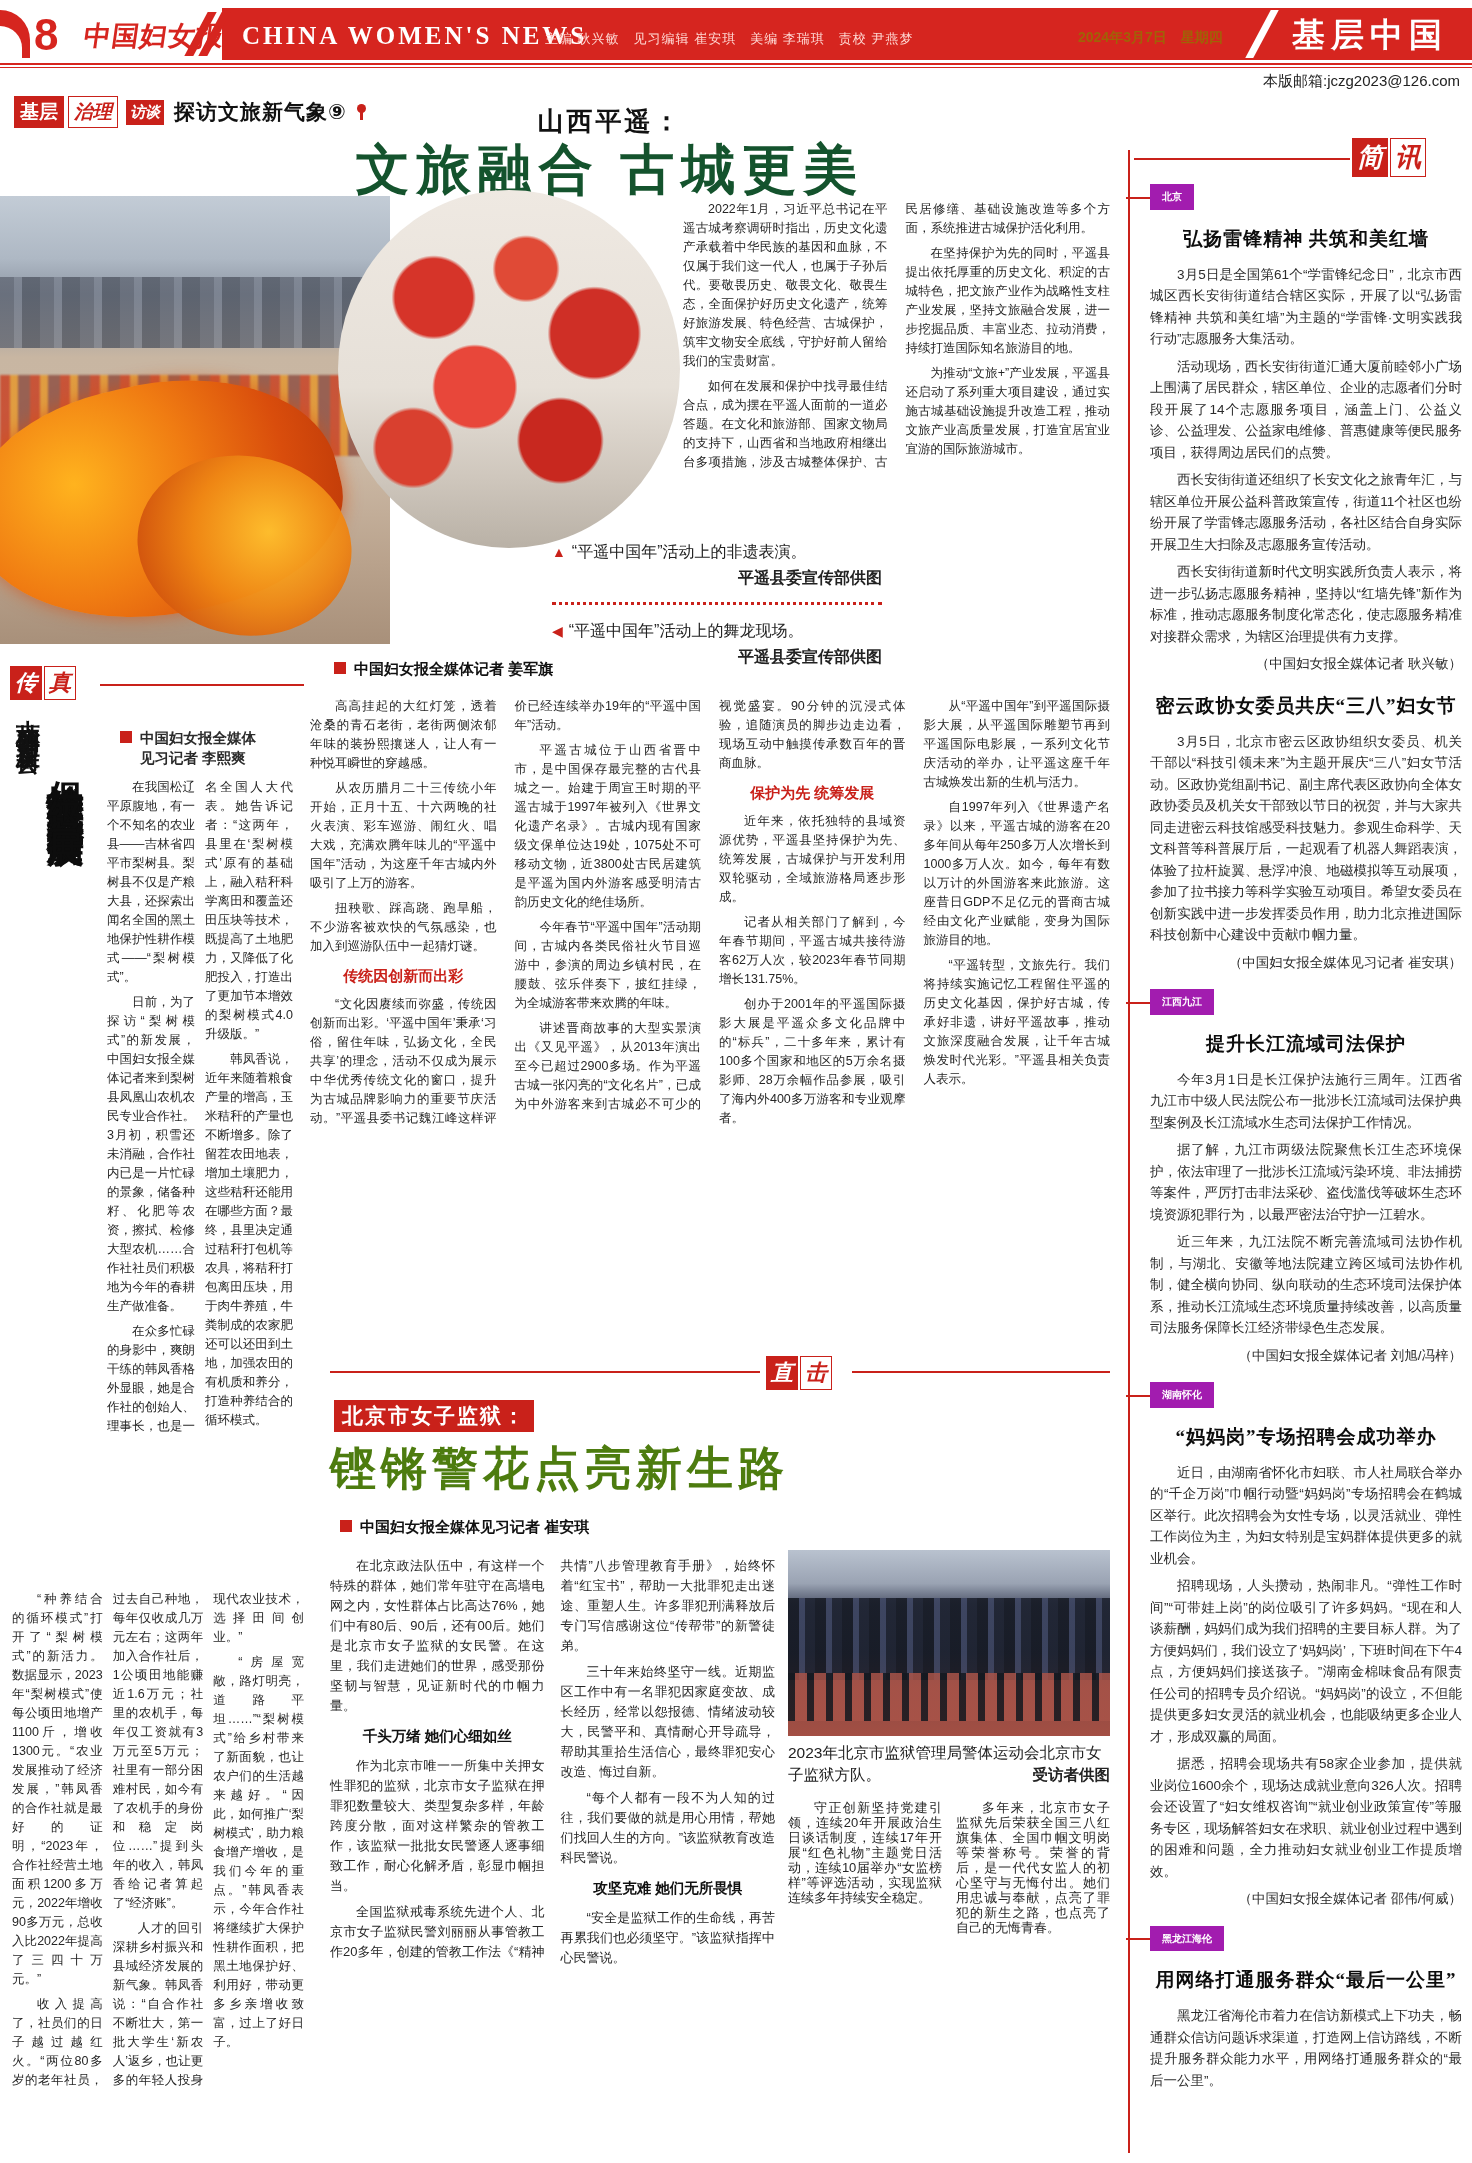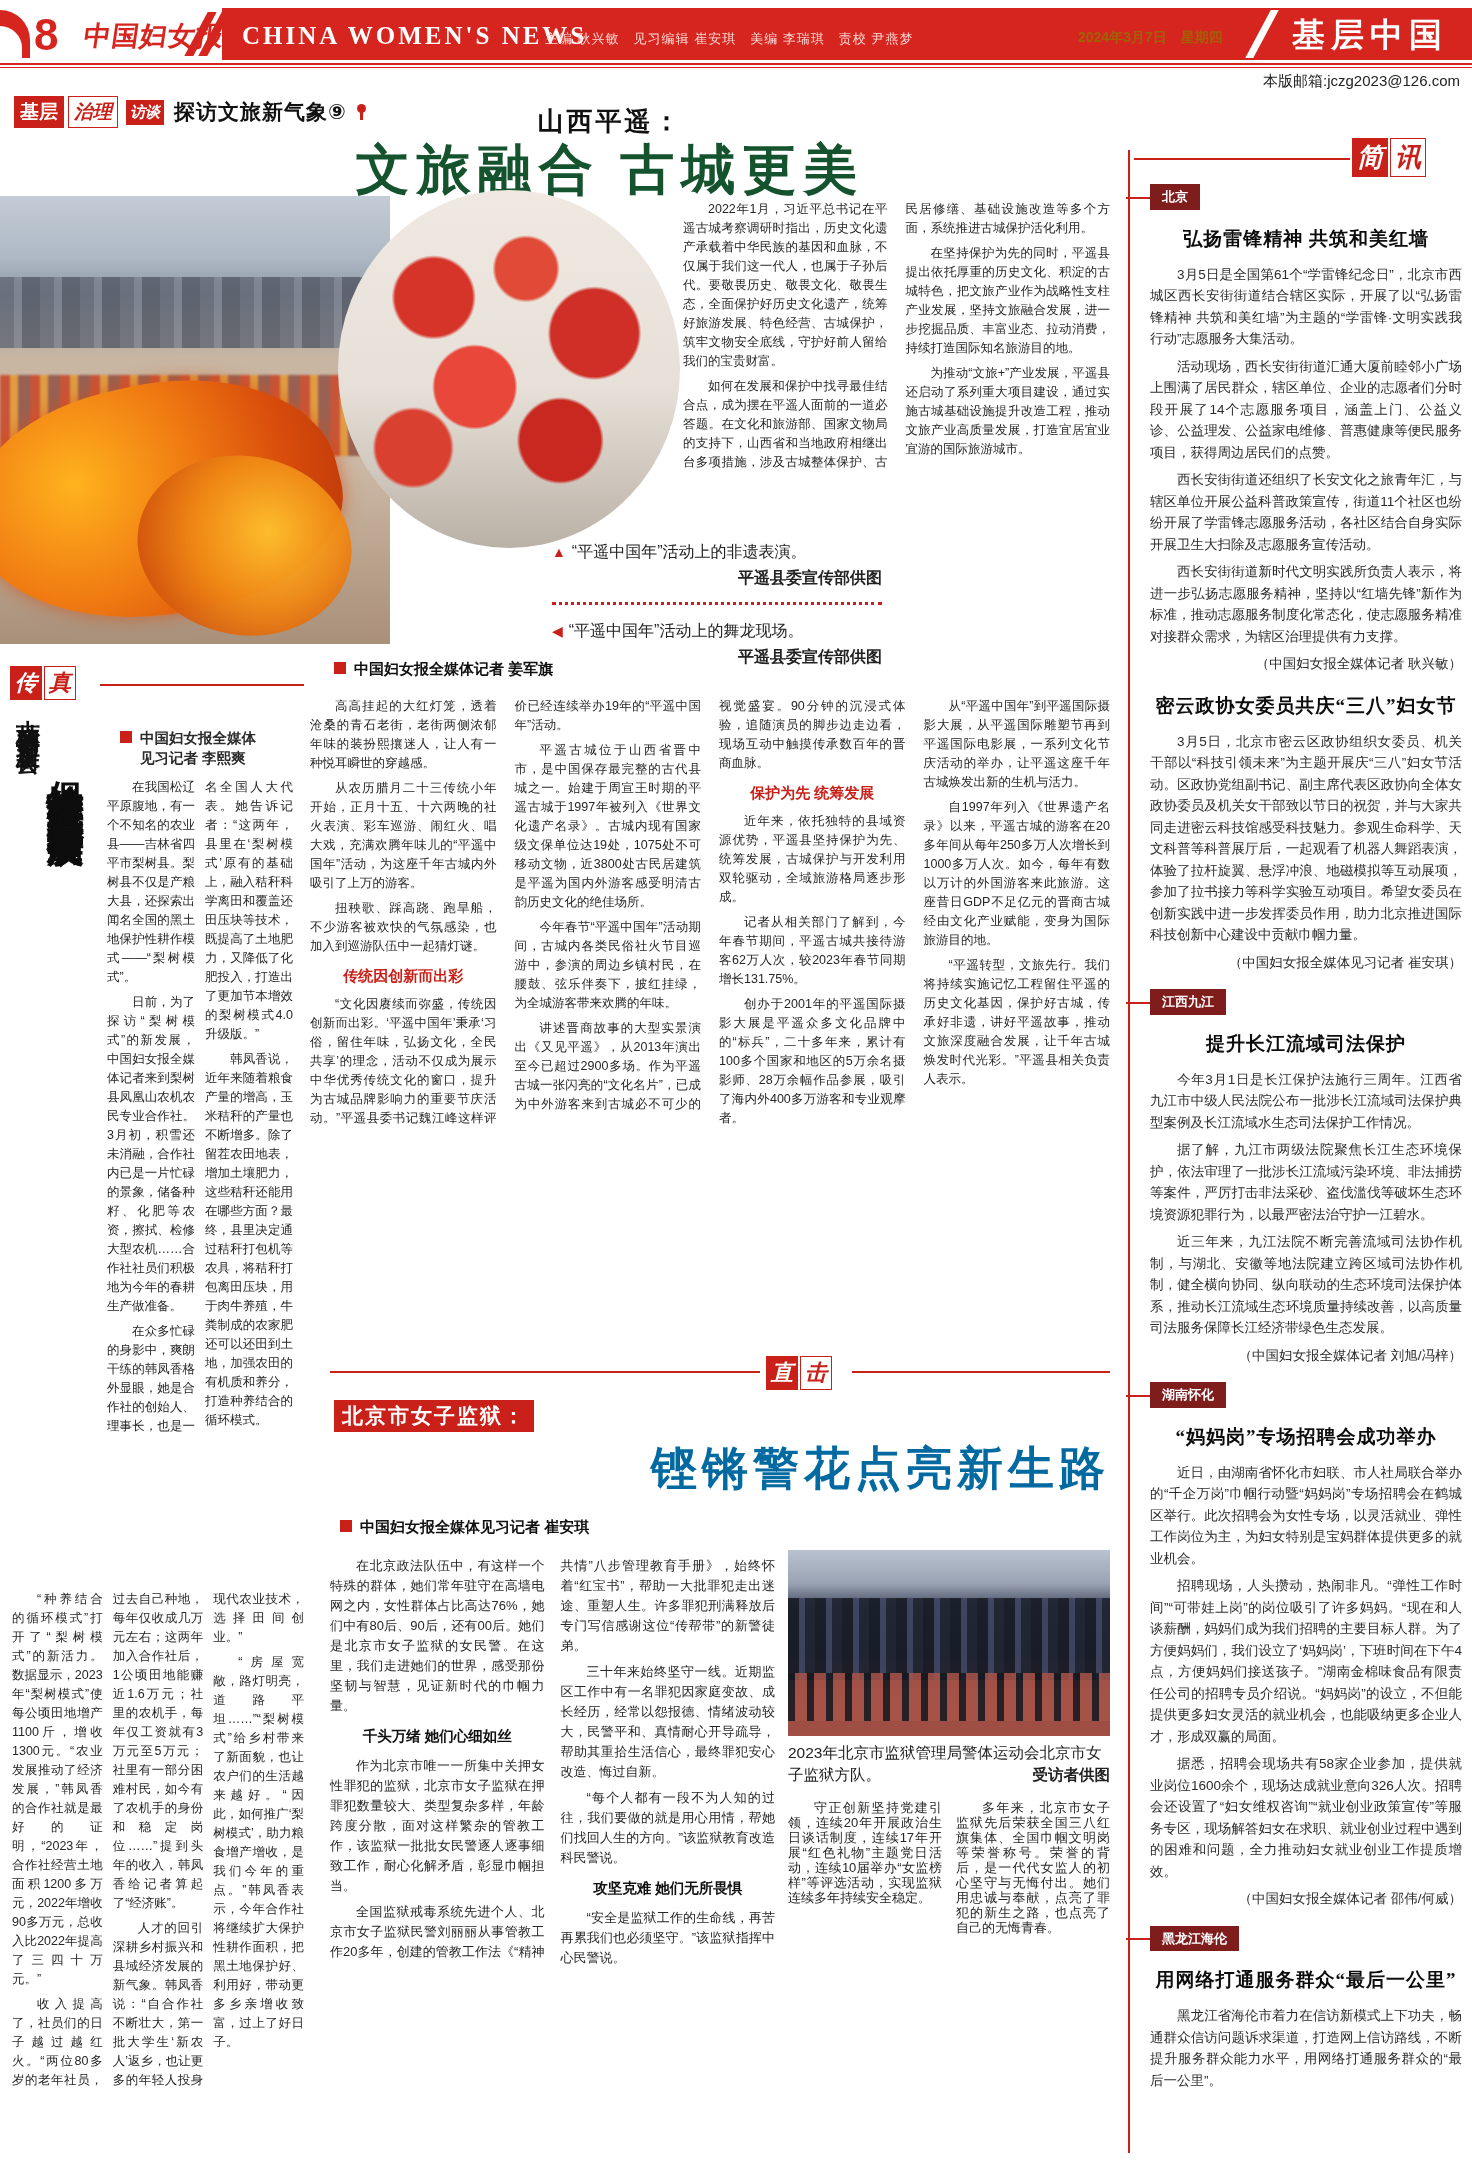--- a/index.html
+++ b/index.html
@@ -92,33 +92,33 @@
   .redline{position:absolute;height:2px;background:#c9211a;}
   
   .v-region{position:absolute;left:12px;top:700px;height:320px;writing-mode:vertical-rl;
             font-size:24px;font-weight:900;color:#111;font-family:"Liberation Serif",serif;letter-spacing:4px;}
   .v-head{position:absolute;left:40px;top:752px;height:818px;writing-mode:vertical-rl;
           font-size:37px;font-weight:900;color:#0d0d0d;font-family:"Liberation Serif",serif;letter-spacing:2px;}
   .lbyline{position:absolute;left:120px;top:728px;width:180px;font-size:14.5px;font-weight:700;line-height:20px;}
   
   .p-tag{position:absolute;left:334px;top:1400px;background:#c9211a;color:#fff;font-weight:900;
          font-size:21px;padding:2px 8px;letter-spacing:2px;}
-  .p-head{position:absolute;left:330px;top:1438px;width:780px;text-align:right;font-size:46px;font-weight:900;
-          color:#0369a1;letter-spacing:5px;font-family:"Liberation Serif",serif;}
+  .p-head{position:absolute;left:330px;top:1438px;width:780px;text-align:left;font-size:46px;font-weight:900;
+          color:#4d7c0f;letter-spacing:5px;font-family:"Liberation Serif",serif;}
   .p-byline{position:absolute;left:340px;top:1518px;}
   .p-cap{position:absolute;left:788px;top:1742px;width:322px;font-size:15.5px;line-height:22px;color:#222;}
   .p-cap b{float:right;}
   
   .b-vrule{position:absolute;left:1128px;top:150px;width:2px;height:2003px;background:#c9211a;}
   .b-hline{position:absolute;left:1134px;top:158px;width:216px;height:2px;background:#c9211a;}
   .b-lbl{position:absolute;left:1352px;top:138px;}
   .b-lbl .pl-a,.b-lbl .pl-b{font-size:26px;}
   .briefs{position:absolute;left:1150px;top:184px;width:312px;font-size:13.5px;line-height:21.5px;text-align:justify;}
   .brief{margin-bottom:16px;}
-  .b-tag{position:relative;display:inline-block;background:#7f1d1d;color:#fff;font-weight:700;font-size:13px;
+  .b-tag{position:relative;display:inline-block;background:#a21caf;color:#fff;font-weight:700;font-size:10px;
          padding:2px 12px;margin-bottom:6px;}
   .b-tag:before{content:"";position:absolute;left:-24px;top:50%;width:24px;height:2px;background:#c9211a;}
   .b-head{text-align:center;font-size:19px;font-weight:900;color:#0d0d0d;margin:8px 0 10px 0;
           font-family:"Liberation Serif",serif;letter-spacing:1px;line-height:30px;}
 </style>
 </head>
 <body>
 
 <div class="page">
 

